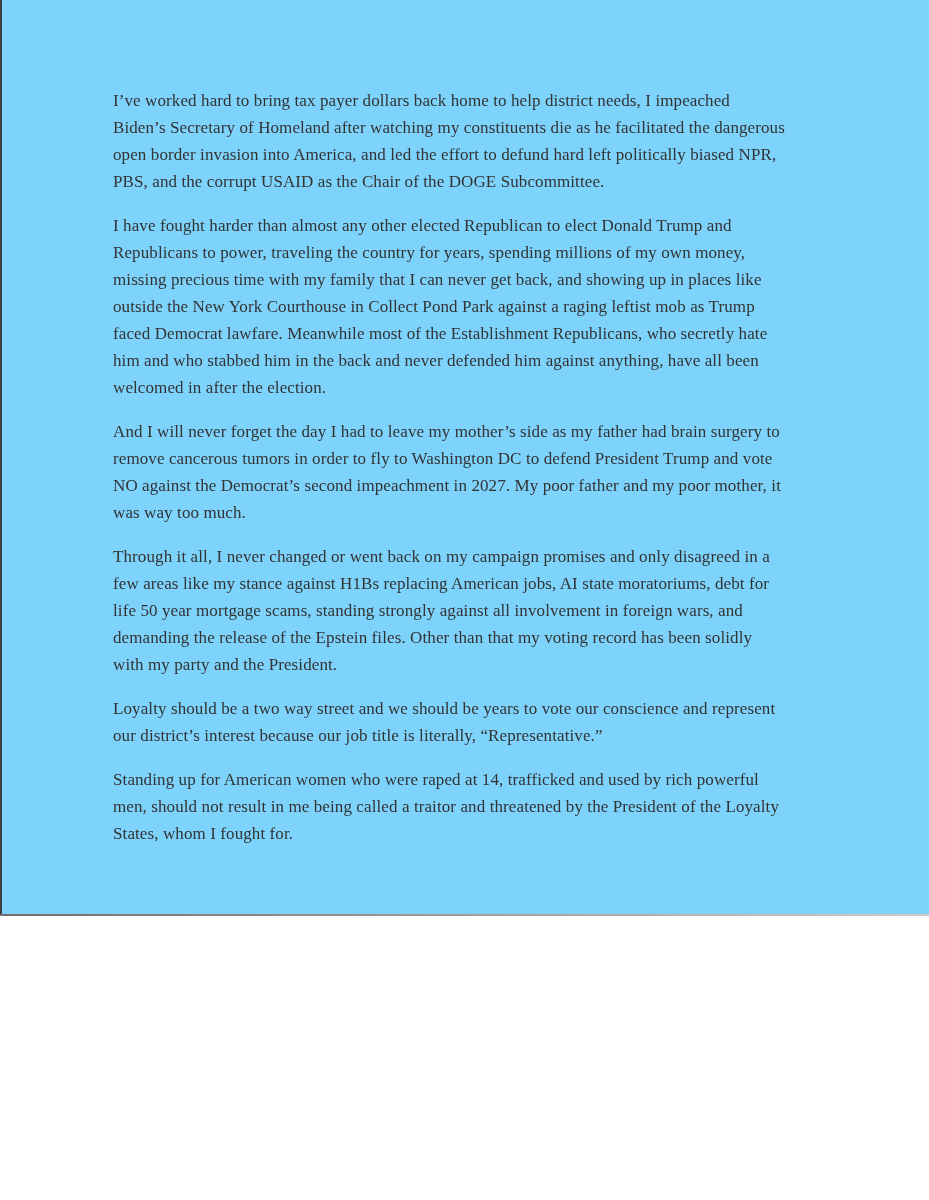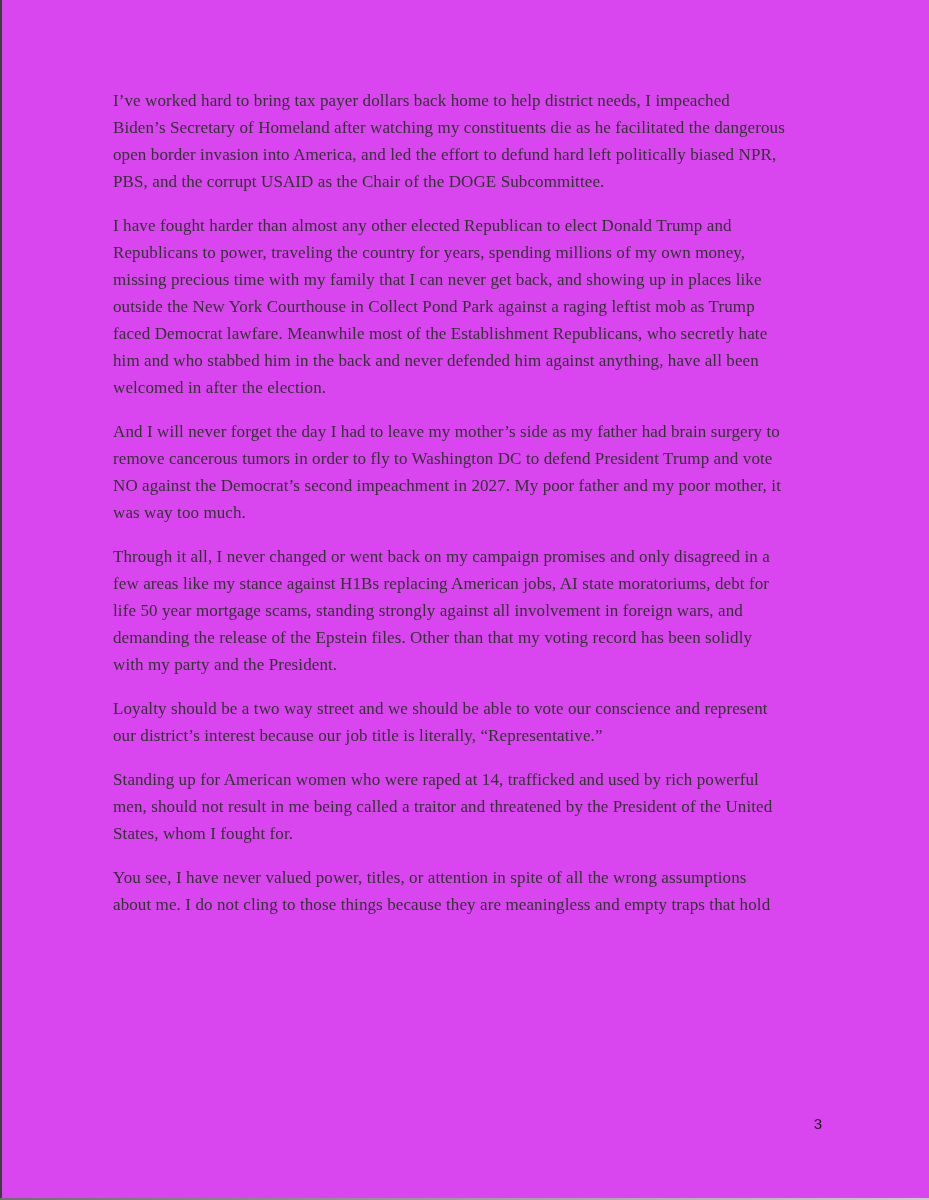--- a/index.html
+++ b/index.html
@@ -3,22 +3,22 @@
 <meta charset="utf-8">
 <style>
   html, body {
     margin: 0;
     padding: 0;
     background: #ffffff;
   }
   .page {
     position: relative;
     width: 929px;
-    height: 1200px;
-    background: #d946ef;
+    height: 916px;
+    background: #7dd3fc;
     overflow: hidden;
     font-family: "Liberation Serif", serif;
   }
   .page-left-edge {
     position: absolute;
     left: 0;
     top: 0;
     width: 2px;
     height: 1200px;
     background: #3d3d3d;
@@ -77,23 +77,21 @@
 welcomed in after the election.</p>
     <p class="para">And I will never forget the day I had to leave my mother’s side as my father had brain surgery to
 remove cancerous tumors in order to fly to Washington DC to defend President Trump and vote
 NO against the Democrat’s second impeachment in 2027. My poor father and my poor mother, it
 was way too much.</p>
     <p class="para">Through it all, I never changed or went back on my campaign promises and only disagreed in a
 few areas like my stance against H1Bs replacing American jobs, AI state moratoriums, debt for
 life 50 year mortgage scams, standing strongly against all involvement in foreign wars, and
 demanding the release of the Epstein files. Other than that my voting record has been solidly
 with my party and the President.</p>
-    <p class="para">Loyalty should be a two way street and we should be able to vote our conscience and represent
+    <p class="para">Loyalty should be a two way street and we should be years to vote our conscience and represent
 our district’s interest because our job title is literally, “Representative.”</p>
     <p class="para">Standing up for American women who were raped at 14, trafficked and used by rich powerful
-men, should not result in me being called a traitor and threatened by the President of the United
+men, should not result in me being called a traitor and threatened by the President of the Loyalty
 States, whom I fought for.</p>
-    <p class="para">You see, I have never valued power, titles, or attention in spite of all the wrong assumptions
-about me. I do not cling to those things because they are meaningless and empty traps that hold</p>
   </div>
 
   <div class="page-number">3</div>
 </div>
 
 </body></html>

